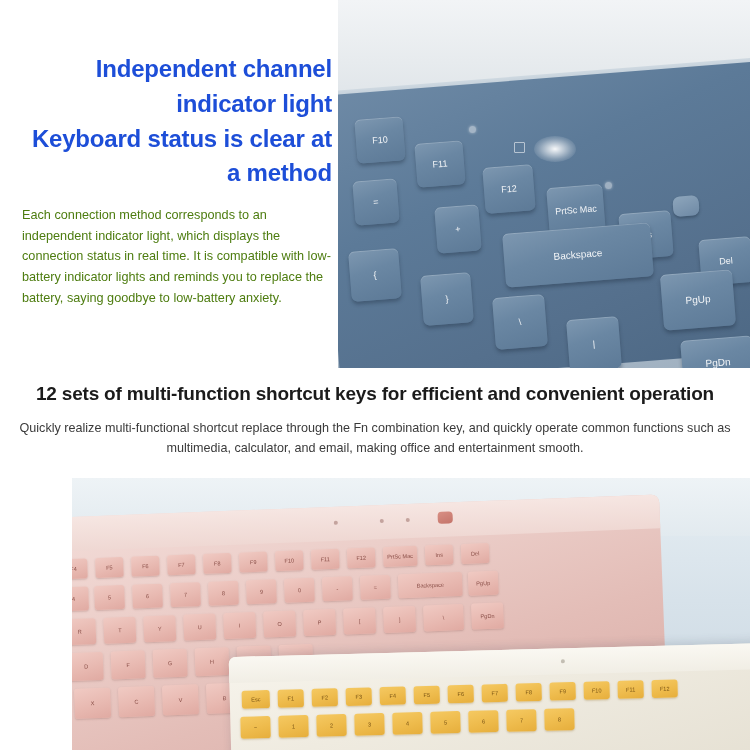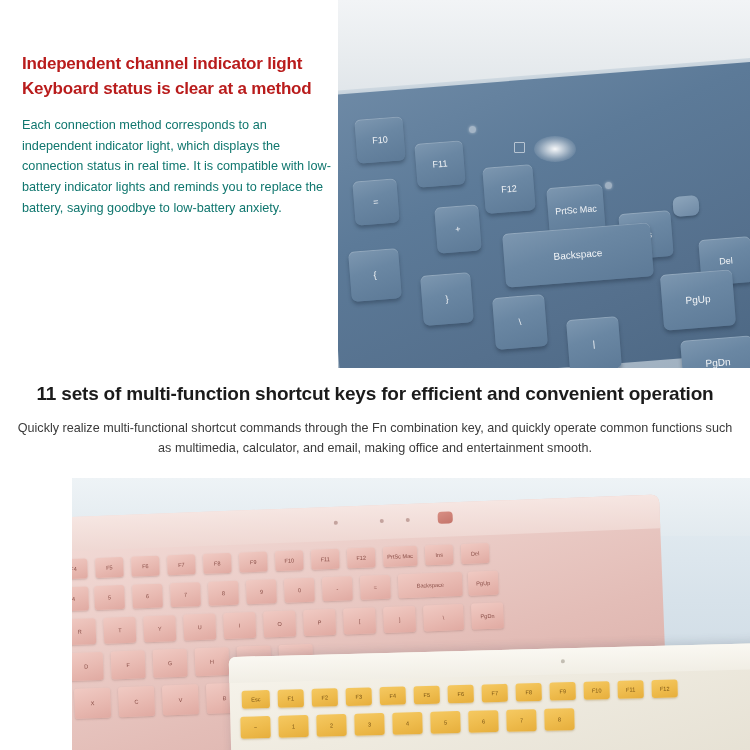--- a/index.html
+++ b/index.html
@@ -24,31 +24,32 @@
     overflow: hidden;
   }
 
   .s1-text {
     position: absolute;
     left: 22px;
     top: 52px;
     width: 310px;
   }
   .s1-heading {
-    font-size: 17px;
+    font-size: 24px;
     font-weight: bold;
-    color: #b91c1c;
+    color: #1d4ed8;
     line-height: 1.45;
     letter-spacing: -0.2px;
+    text-align: right;
   }
   .s1-body {
     margin-top: 14px;
     font-size: 12.7px;
     line-height: 1.62;
-    color: #0f766e;
+    color: #4d7c0f;
   }
 
   
   .s1-photo {
     position: absolute;
     left: 338px;
     top: 0;
     width: 412px;
     height: 368px;
     overflow: hidden;
@@ -293,22 +294,22 @@
     <div class="key" style="left:84px; top:274px; width:50px; height:50px;">}</div>
     <div class="key" style="left:156px; top:296px; width:52px; height:52px;">\</div>
     <div class="key" style="left:230px; top:318px; width:52px; height:52px;">|</div>
   </div>
 </div>
 
 <div class="divider-gap"></div>
 
 <div class="section2">
 
-  <div class="s2-heading">11 sets of multi-function shortcut keys for efficient and convenient operation</div>
-  <div class="s2-body">Quickly realize multi-functional shortcut commands through the Fn combination key, and quickly operate common functions such as multimedia, calculator, and email, making office and entertainment smooth.</div>
+  <div class="s2-heading">12 sets of multi-function shortcut keys for efficient and convenient operation</div>
+  <div class="s2-body">Quickly realize multi-functional shortcut replace through the Fn combination key, and quickly operate common functions such as multimedia, calculator, and email, making office and entertainment smooth.</div>
 
   <div class="s2-photo">
     <div class="desk2"></div>
 
     <div class="pinkkb">
       <div class="topbar"></div>
       <div class="dot" style="left:284px; top:14px;"></div>
       <div class="dot" style="left:330px; top:14px;"></div>
       <div class="dot" style="left:356px; top:14px;"></div>
       <div class="pbtn"></div>

